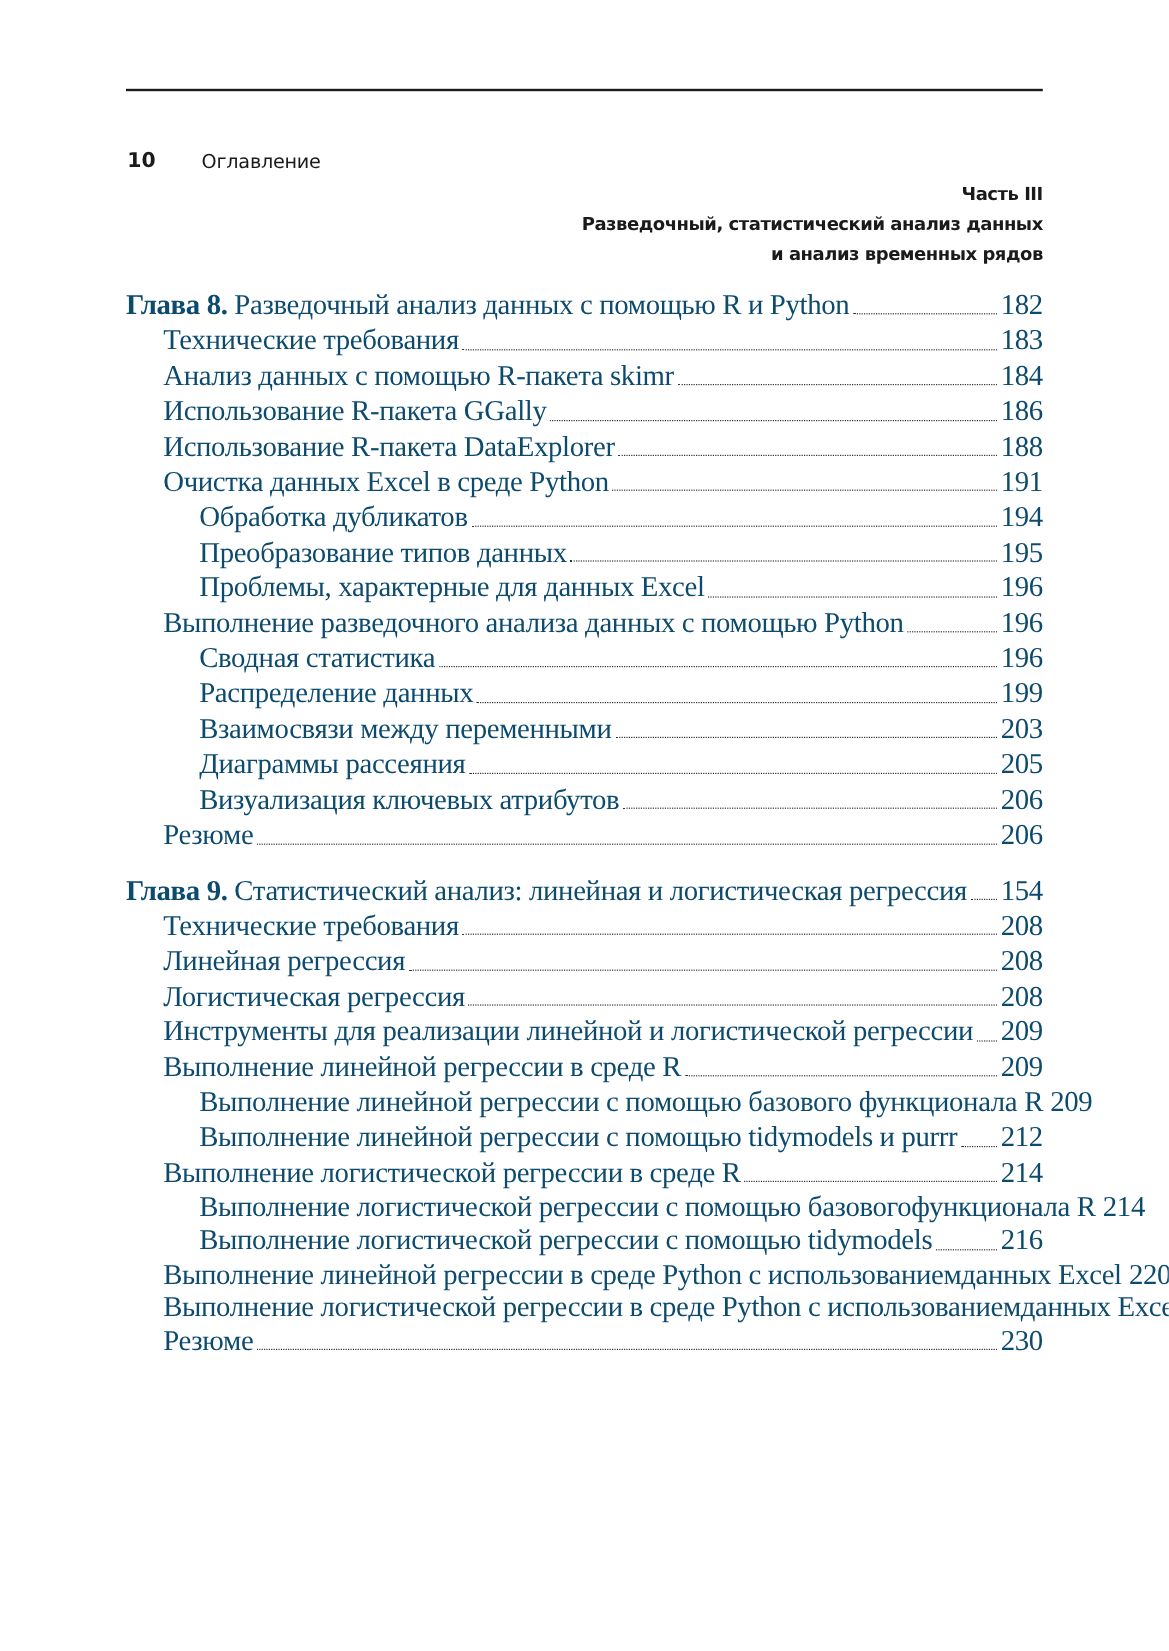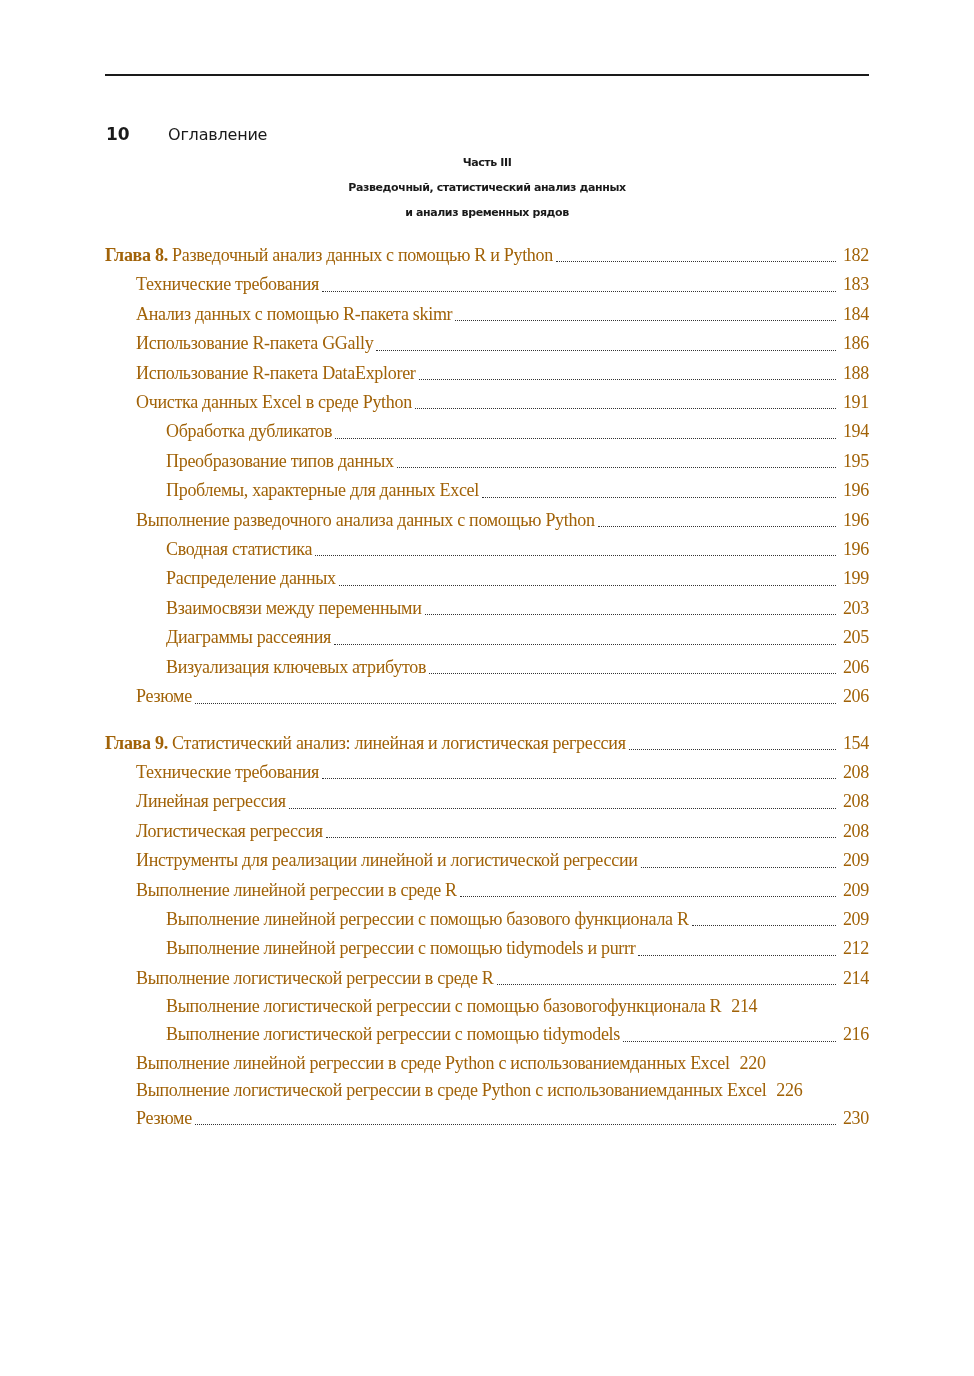--- a/index.html
+++ b/index.html
@@ -41,37 +41,37 @@
     .running-title {
       font-weight: normal;
       font-size: 16px;
       letter-spacing: -0.2px;
     }
     .part-title {
       position: absolute;
       left: 105px;
       top: 150px;
       width: 764px;
-      text-align: center;
+      text-align: right;
       font-family: "DejaVu Sans", sans-serif;
       font-weight: bold;
-      font-size: 11px;
+      font-size: 15px;
       line-height: 25px;
       letter-spacing: -0.4px;
     }
     .part-title div { white-space: nowrap; }
 
     .toc {
       position: absolute;
       left: 105px;
       top: 241px;
       width: 764px;
       font-family: "Liberation Serif", serif;
-      font-size: 18px;
-      color: #a16207;
+      font-size: 24px;
+      color: #0c4a6e;
     }
     .toc-entry {
       position: relative;
       display: flex;
       align-items: flex-end;
       line-height: 29.4px;
     }
     .toc-entry.lvl1 { padding-left: 31px; }
     .toc-entry.lvl2 { padding-left: 61px; }
     .toc-entry.chapter { margin-top: 0; }

